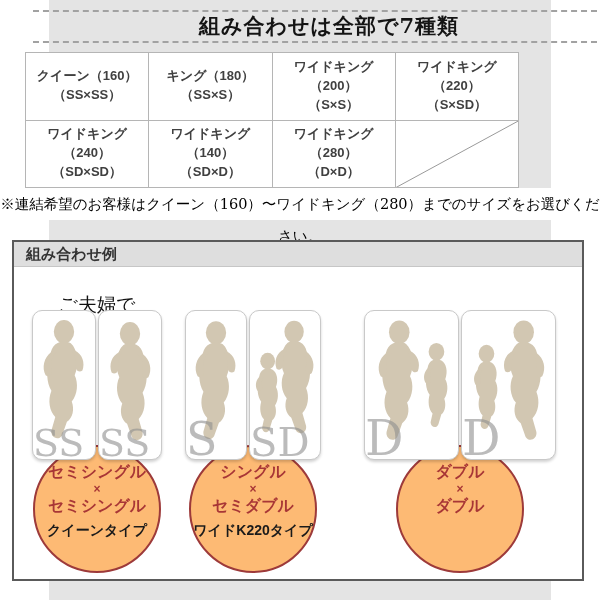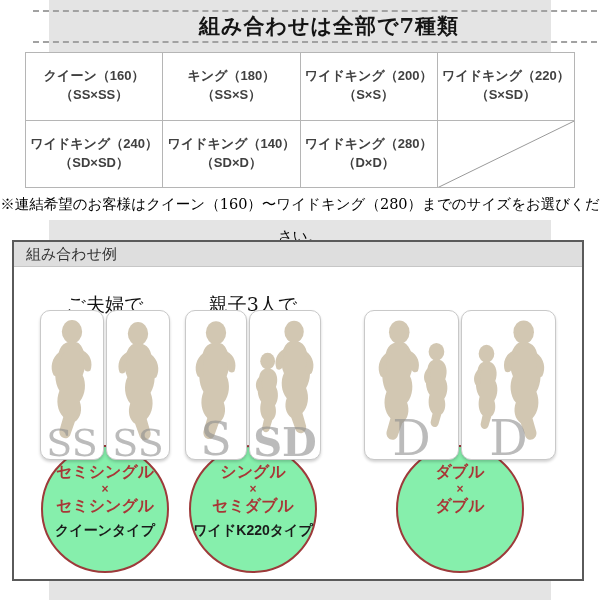--- a/index.html
+++ b/index.html
@@ -10,66 +10,66 @@
   .gray-col{position:absolute;left:49px;top:0;width:502px;height:600px;background:#e4e4e4;}
   .dash{position:absolute;left:33px;width:564px;height:0;border-top:2px dashed #a2a2a2;}
   .dash.top{top:10px;}
   .dash.bottom{top:41px;}
   .main-title{
     position:absolute;left:49px;width:560px;top:12px;height:28px;line-height:28px;
     text-align:center;font-family:"DejaVu Serif",serif;font-weight:bold;font-size:21px;
     color:#141414;letter-spacing:1px;
   }
   table.size-table{
-    position:absolute;left:25px;top:52px;width:550px;height:136px;
+    position:absolute;left:25px;top:52px;width:494px;height:136px;
     border-collapse:collapse;table-layout:fixed;background:#fff;
   }
   table.size-table td{
     border:1px solid #b5b5b5;text-align:center;vertical-align:middle;
     font-weight:bold;font-size:13px;line-height:1.45;color:#404040;padding:0;
   }
   td.diag{position:relative;}
   td.diag svg{position:absolute;left:0;top:0;width:100%;height:100%;display:block;}
   .note{
     position:absolute;left:0;top:188px;width:600px;height:32px;line-height:32px;
     background:#fff;text-align:center;font-family:"DejaVu Serif",serif;
     font-size:14.5px;color:#000;
   }
   .example-box{
     position:absolute;left:12px;top:240px;width:572px;height:341px;box-sizing:border-box;
     background:#fff;border:2px solid #5a5a5a;
   }
   .box-header{
     height:24px;background:#dedede;border-bottom:1px solid #c6c6c6;
-    font-weight:normal;font-size:15px;line-height:24px;color:#333;padding-left:12px;
+    font-weight:bold;font-size:15px;line-height:24px;color:#333;padding-left:12px;
   }
   .example{position:absolute;top:50px;height:285px;}
-  .ex1{left:26px;width:130px;}
+  .ex1{left:18px;width:130px;}
   .ex2{left:171px;width:136px;}
   .ex3{left:349px;width:194px;}
   .ex-title{
     position:absolute;top:0;left:50%;transform:translateX(-50%);white-space:nowrap;
     font-family:"DejaVu Serif",serif;font-size:19px;color:#111;z-index:2;
   }
   .beds{position:absolute;top:18px;left:0;right:0;display:flex;gap:2px;justify-content:center;z-index:2;}
   .bed{
     position:relative;height:150px;background:#fff;border:1px solid #c9c9c9;
     border-radius:10px;box-shadow:0 2px 3px rgba(0,0,0,0.18);box-sizing:border-box;
   }
-  .w-ss{width:64px;} .w-s{width:62px;} .w-sd{width:72px;font-weight:bold;} .w-d{width:95px;}
+  .w-ss{width:64px;} .w-s{width:62px;} .w-sd{width:72px;} .w-d{width:95px;}
   .bed svg.sil{position:absolute;left:0;top:0;width:100%;height:100%;}
   .bed-letter{
-    position:absolute;bottom:-3px;left:0;width:100%;text-align:center;line-height:1;
+    position:absolute;bottom:-3px;left:0;width:100%;line-height:1;
     font-family:"DejaVu Serif",serif;color:#8f8f8f;opacity:.6;z-index:3;
   }
   .ltr-ss{font-size:38px;} .ltr-s{font-size:46px;} .ltr-sd{font-size:40px;} .ltr-d{font-size:48px;}
   .circle{
     position:absolute;top:153px;left:50%;width:128px;height:128px;margin-left:-64px;
     border:2px solid #9d3a3a;border-radius:50%;box-sizing:border-box;
-    text-align:center;padding-top:15px;z-index:1;background:#86efac;
+    text-align:center;padding-top:15px;z-index:1;background:#fdba74;
   }
   .c-main{font-weight:bold;font-size:16px;line-height:20px;color:#a83636;}
   .c-x{font-weight:bold;font-size:12px;line-height:14px;color:#a83636;}
   .c-type{margin-top:6px;font-weight:bold;font-size:14px;line-height:16px;color:#1a1a1a;}
   .defs-holder{position:absolute;width:0;height:0;overflow:hidden;}
 </style>
 </head>
 <body>
 
 <svg class="defs-holder" aria-hidden="true">
@@ -158,21 +158,20 @@
     </div>
     <div class="circle">
       <div class="c-main">セミシングル</div>
       <div class="c-x">×</div>
       <div class="c-main">セミシングル</div>
       <div class="c-type">クイーンタイプ</div>
     </div>
   </div>
 
   <div class="example ex2">
-    <div class="ex-title">親子3人で</div>
     <div class="beds">
       <div class="bed w-s">
         <svg class="sil" viewBox="0 0 62 150">
           <use href="#p-adult" transform="translate(4,6)"></use>
         </svg>
         <div class="bed-letter ltr-s">S</div>
       </div>
       <div class="bed w-sd">
         <svg class="sil" viewBox="0 0 72 150">
           <use href="#p-child" transform="translate(2,40) scale(0.95)"></use>

